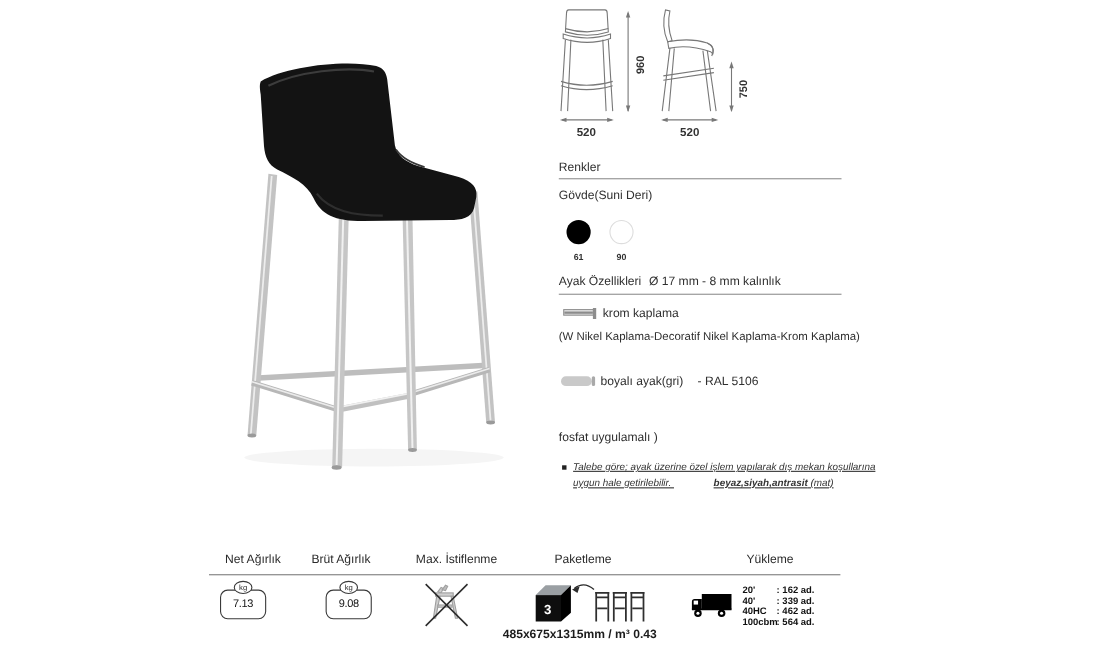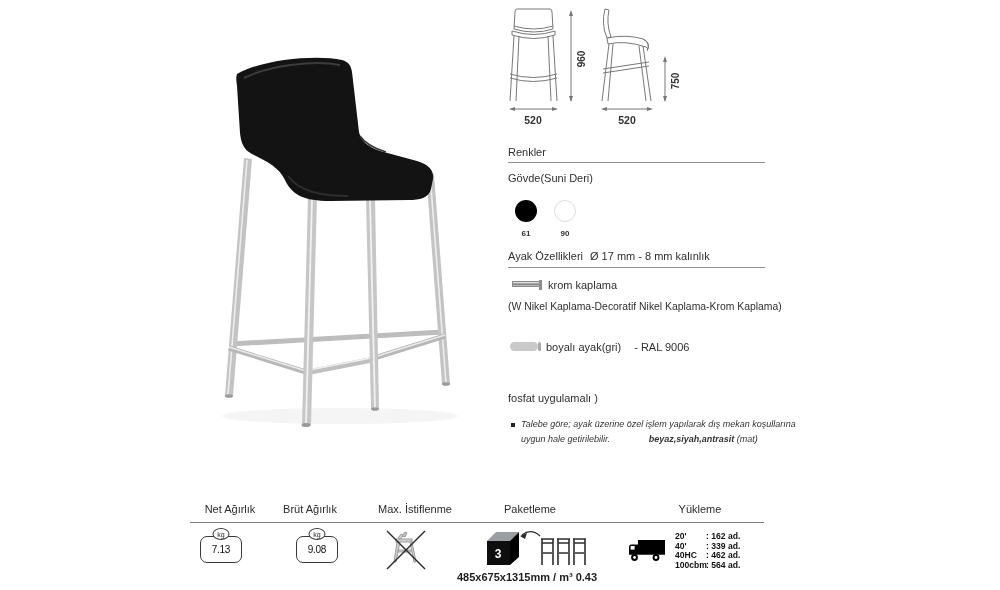--- a/index.html
+++ b/index.html
@@ -18,21 +18,21 @@
   .swatch.light { border:1px solid #ddd; }
   .swatch-code { position:absolute; font-size:8px; font-weight:bold; color:#2f2f2f; width:22px; text-align:center; }
 
   .tube-chrome { position:absolute; width:28px; height:6px;
     background:linear-gradient(#f4f4f4 0%, #9a9a9a 45%, #7d7d7d 60%, #d8d8d8 100%);
     border:0.5px solid #8a8a8a; }
   .tube-chrome .cap { position:absolute; right:-3px; top:-2px; width:3px; height:10px; background:#8d8d8d; }
   .tube-gray { position:absolute; width:28px; height:9px; border-radius:5px; background:#c9c9c9; }
   .tube-gray .cap { position:absolute; right:-3px; top:0; width:3px; height:9px; background:#a9a9a9; border-radius:2px; }
 
-  .note-line { position:absolute; font-size:9px; font-style:italic; color:#333; white-space:nowrap; }
+  .note-line { position:absolute; font-size:9px; font-style:italic; color:#333; white-space:nowrap;text-decoration:underline; }
   .note-line b { font-weight:bold;padding-left:36px; }
   .bullet-sq { position:absolute; width:4px; height:4px; background:#222; }
 
   
   .f-label { position:absolute; top:503px; font-size:11px; color:#2b2b2b; text-align:center; white-space:nowrap; }
   .kg-badge { position:absolute; width:42px; height:27px; border:1.5px solid #3a3a3a; border-radius:7px;
     display:flex; align-items:center; justify-content:center; background:#fff; }
   .kg-badge .kg-oval { position:absolute; top:-9px; left:50%; transform:translateX(-50%);
     width:17px; height:12px; border:1.4px solid #3a3a3a; border-radius:50%; background:#fff;
     font-size:7px; color:#2b2b2b; display:flex; align-items:center; justify-content:center; }
@@ -151,21 +151,21 @@
   <div class="tube-chrome" style="left:512px; top:281px;">
     <div class="cap"></div>
   </div>
   <div class="p-heading" style="left:548px; top:279px;">krom kaplama</div>
   <div class="p-text" style="left:508px; top:301px;">(W Nikel Kaplama-Decoratif Nikel Kaplama-Krom Kaplama)</div>
 
   <div class="tube-gray" style="left:510px; top:342px;">
     <div class="cap"></div>
   </div>
   <div class="p-heading" style="left:546px; top:341px;">
-    <span>boyalı ayak(gri)</span><span style="margin-left:13px;">- RAL 9006</span>
+    <span>boyalı ayak(gri)</span><span style="margin-left:13px;">- RAL 5106</span>
   </div>
   <div class="p-heading" style="left:508px; top:392px;">fosfat uygulamalı )</div>
 
   <div class="bullet-sq" style="left:511px; top:423px;"></div>
   <div class="note-line" style="left:521px; top:419px;">Talebe göre; ayak üzerine özel işlem yapılarak dış mekan koşullarına</div>
   <div class="note-line" style="left:521px; top:434px;">
     <span>uygun hale getirilebilir. </span><b>beyaz,siyah,antrasit</b><span> (mat)</span>
   </div>
 
   <div class="f-label" style="left:193px; width:74px;">Net  Ağırlık</div>

